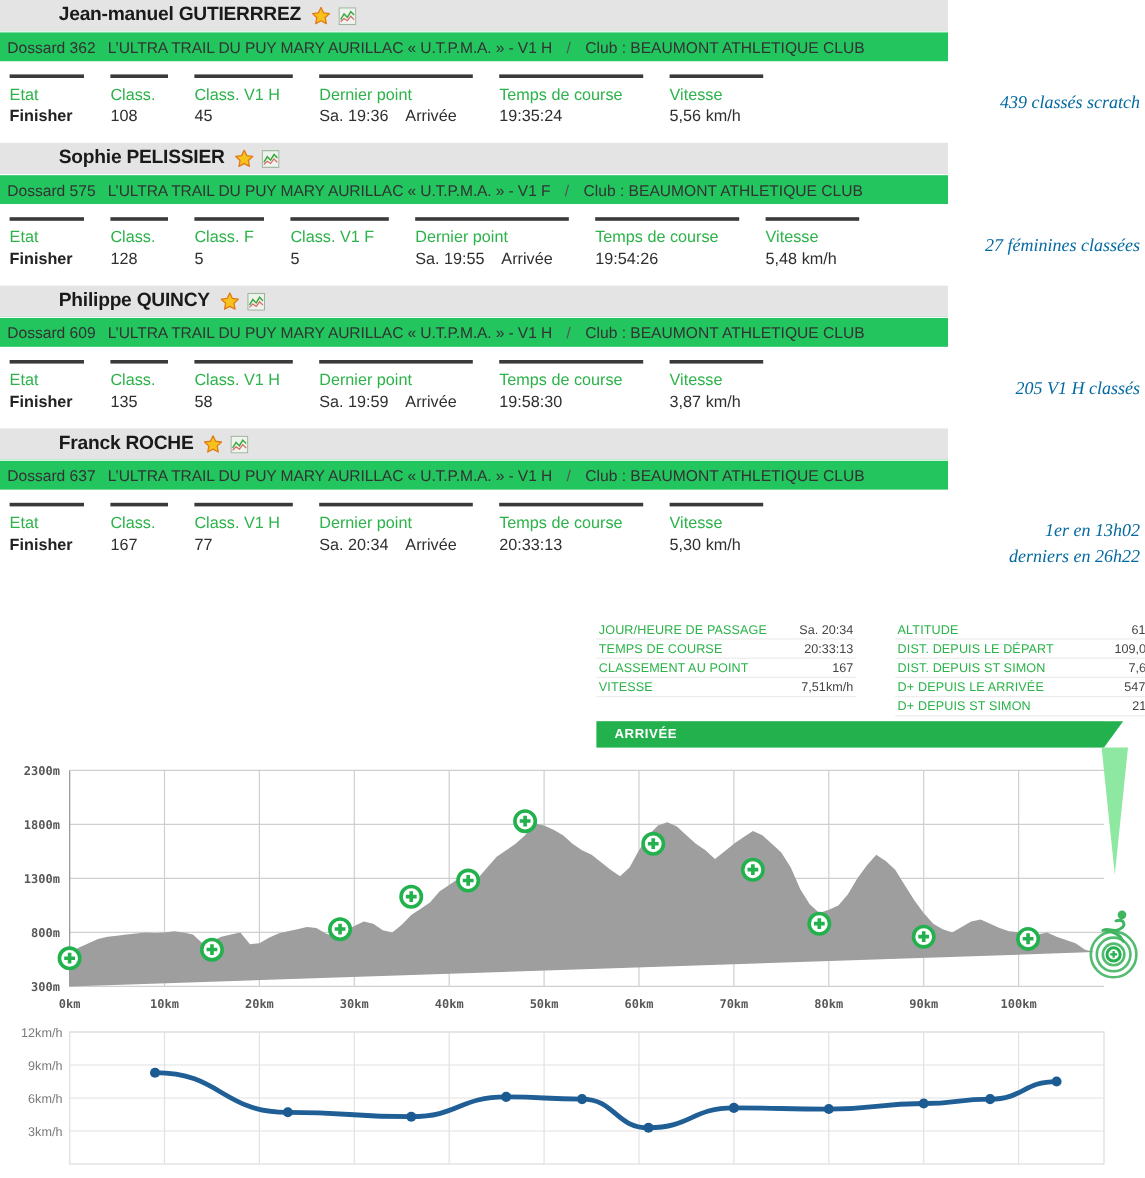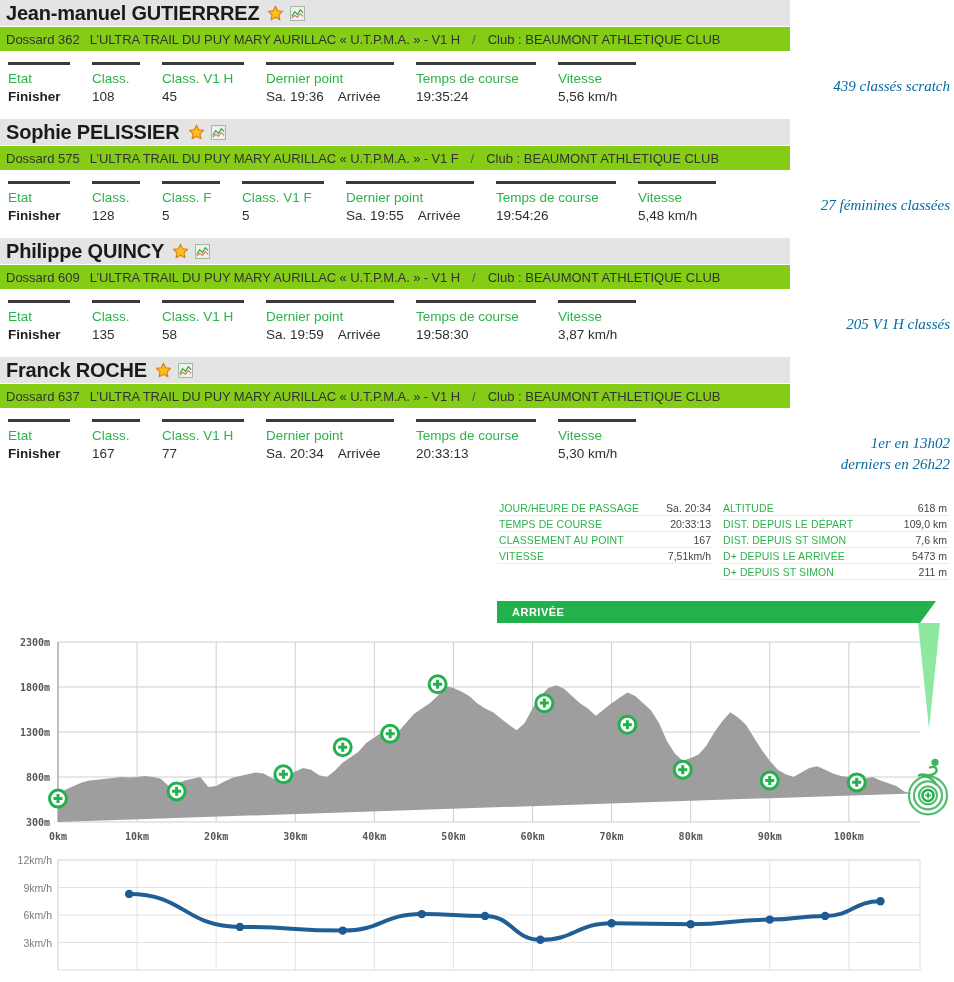--- a/index.html
+++ b/index.html
@@ -13,28 +13,29 @@
   .runner-block{position:relative;width:954px;}
   .rb-name{
     background:#e4e4e4;
     height:26px;
     display:flex;align-items:center;
     padding:0 0 0 6px;
     box-sizing:border-box;
     width:790px;
   }
   .rb-name .nm{
-    font-size:20px;font-weight:bold;color:#1a1a1a;letter-spacing:-0.2px;
+    font-size:16px;font-weight:bold;color:#1a1a1a;letter-spacing:-0.2px;
     white-space:nowrap;
+    margin-left:43px;
   }
   .icon-star{width:17px;height:17px;margin-left:8px;flex:0 0 auto;display:block;}
   .icon-chart{width:15px;height:15px;margin-left:6px;flex:0 0 auto;display:block;}
 
   .rb-sub{
-    background:#84cc16;
+    background:#22c55e;
     height:25px;
     display:flex;align-items:center;
     padding-left:6px;
     box-sizing:border-box;
     width:790px;
     border-top:1px solid #fff;
     font-size:13px;color:#333;white-space:nowrap;
   }
   .rb-sub .dossard{margin-right:10px;}
   .rb-sub .sep{margin:0 12px;color:#555;}
@@ -64,23 +65,24 @@
   .annot{
     position:absolute;right:4px;
     font-style:italic;font-size:15px;color:#0369a1;
     font-family:"Liberation Serif",serif;
     text-align:right;white-space:nowrap;line-height:21px;
     font-weight:500;
   }
 
   
   .infopanel{
-    position:absolute;left:497px;top:500px;width:453px;
+    position:absolute;left:497px;top:517px;width:453px;
     display:flex;
     font-size:11px;
+    gap:25px;
   }
   .ip-col{flex:0 0 auto;}
   .ip-col.left{width:216px;margin-right:8px;}
   .ip-col.right{width:228px;}
   .ip-row{
     display:flex;justify-content:space-between;align-items:baseline;
     border-bottom:1px solid #ececec;
     padding:2px 2px 3px 2px;
     height:16px;box-sizing:border-box;
   }

